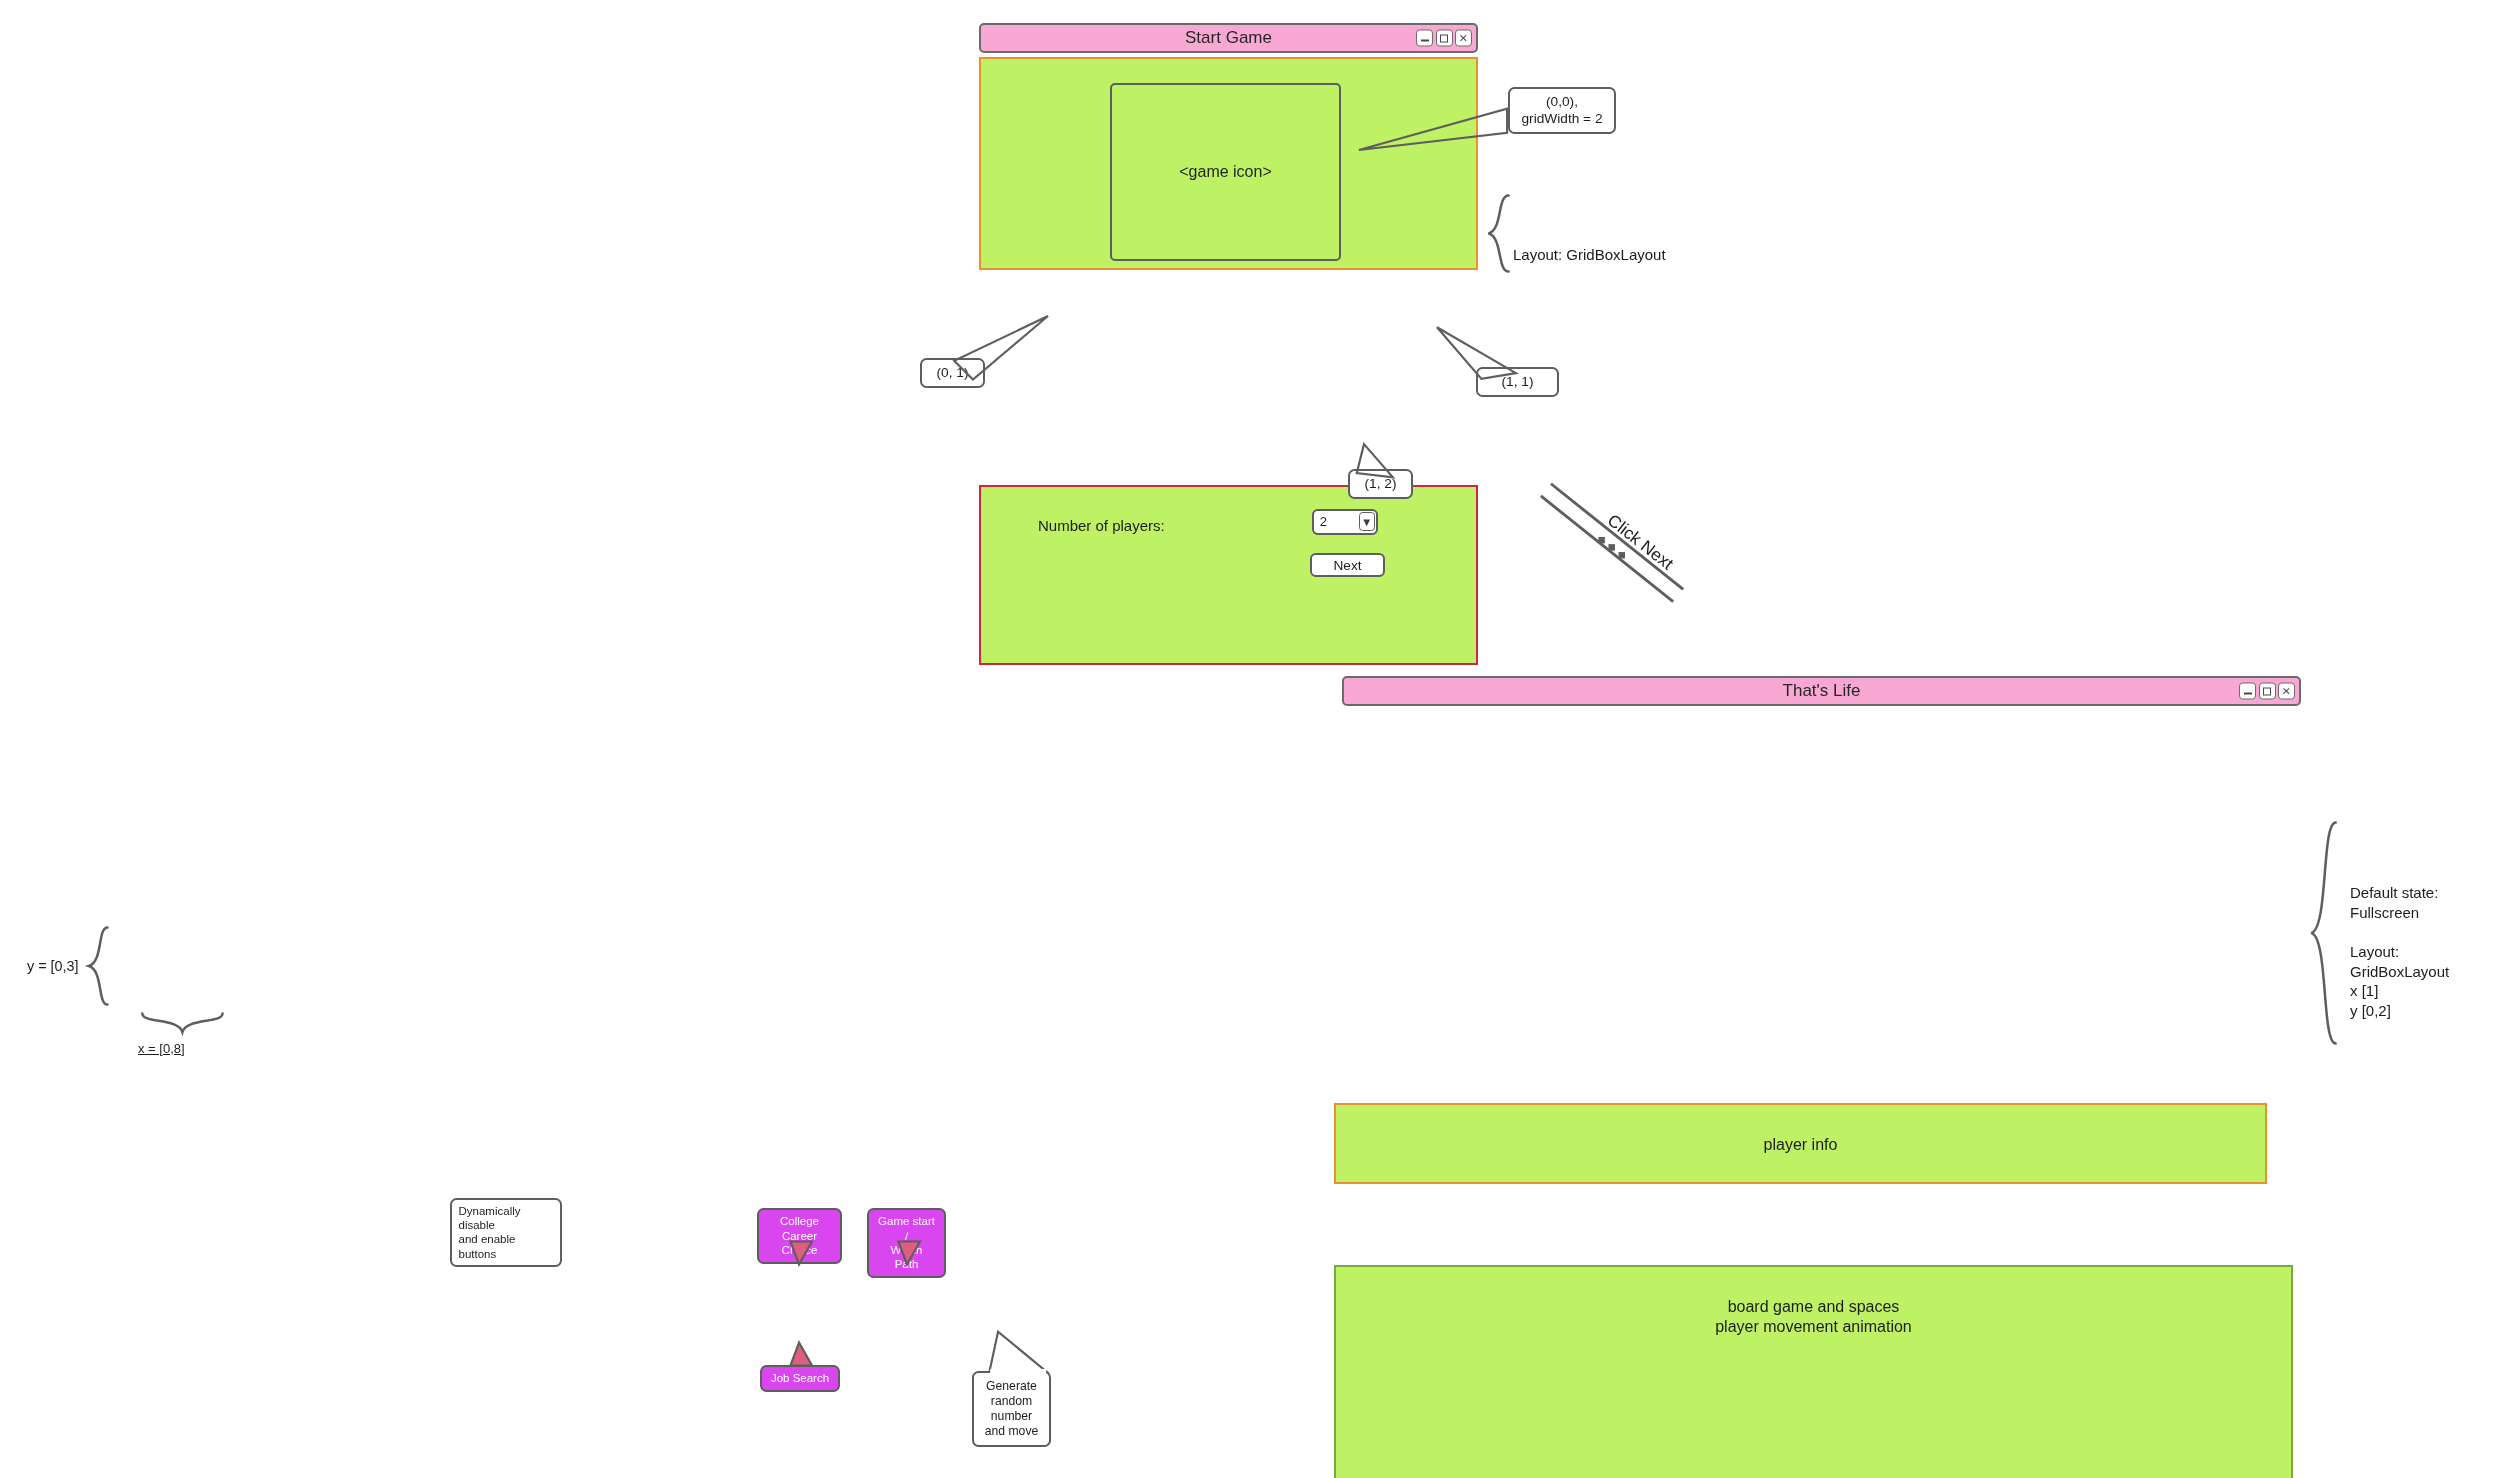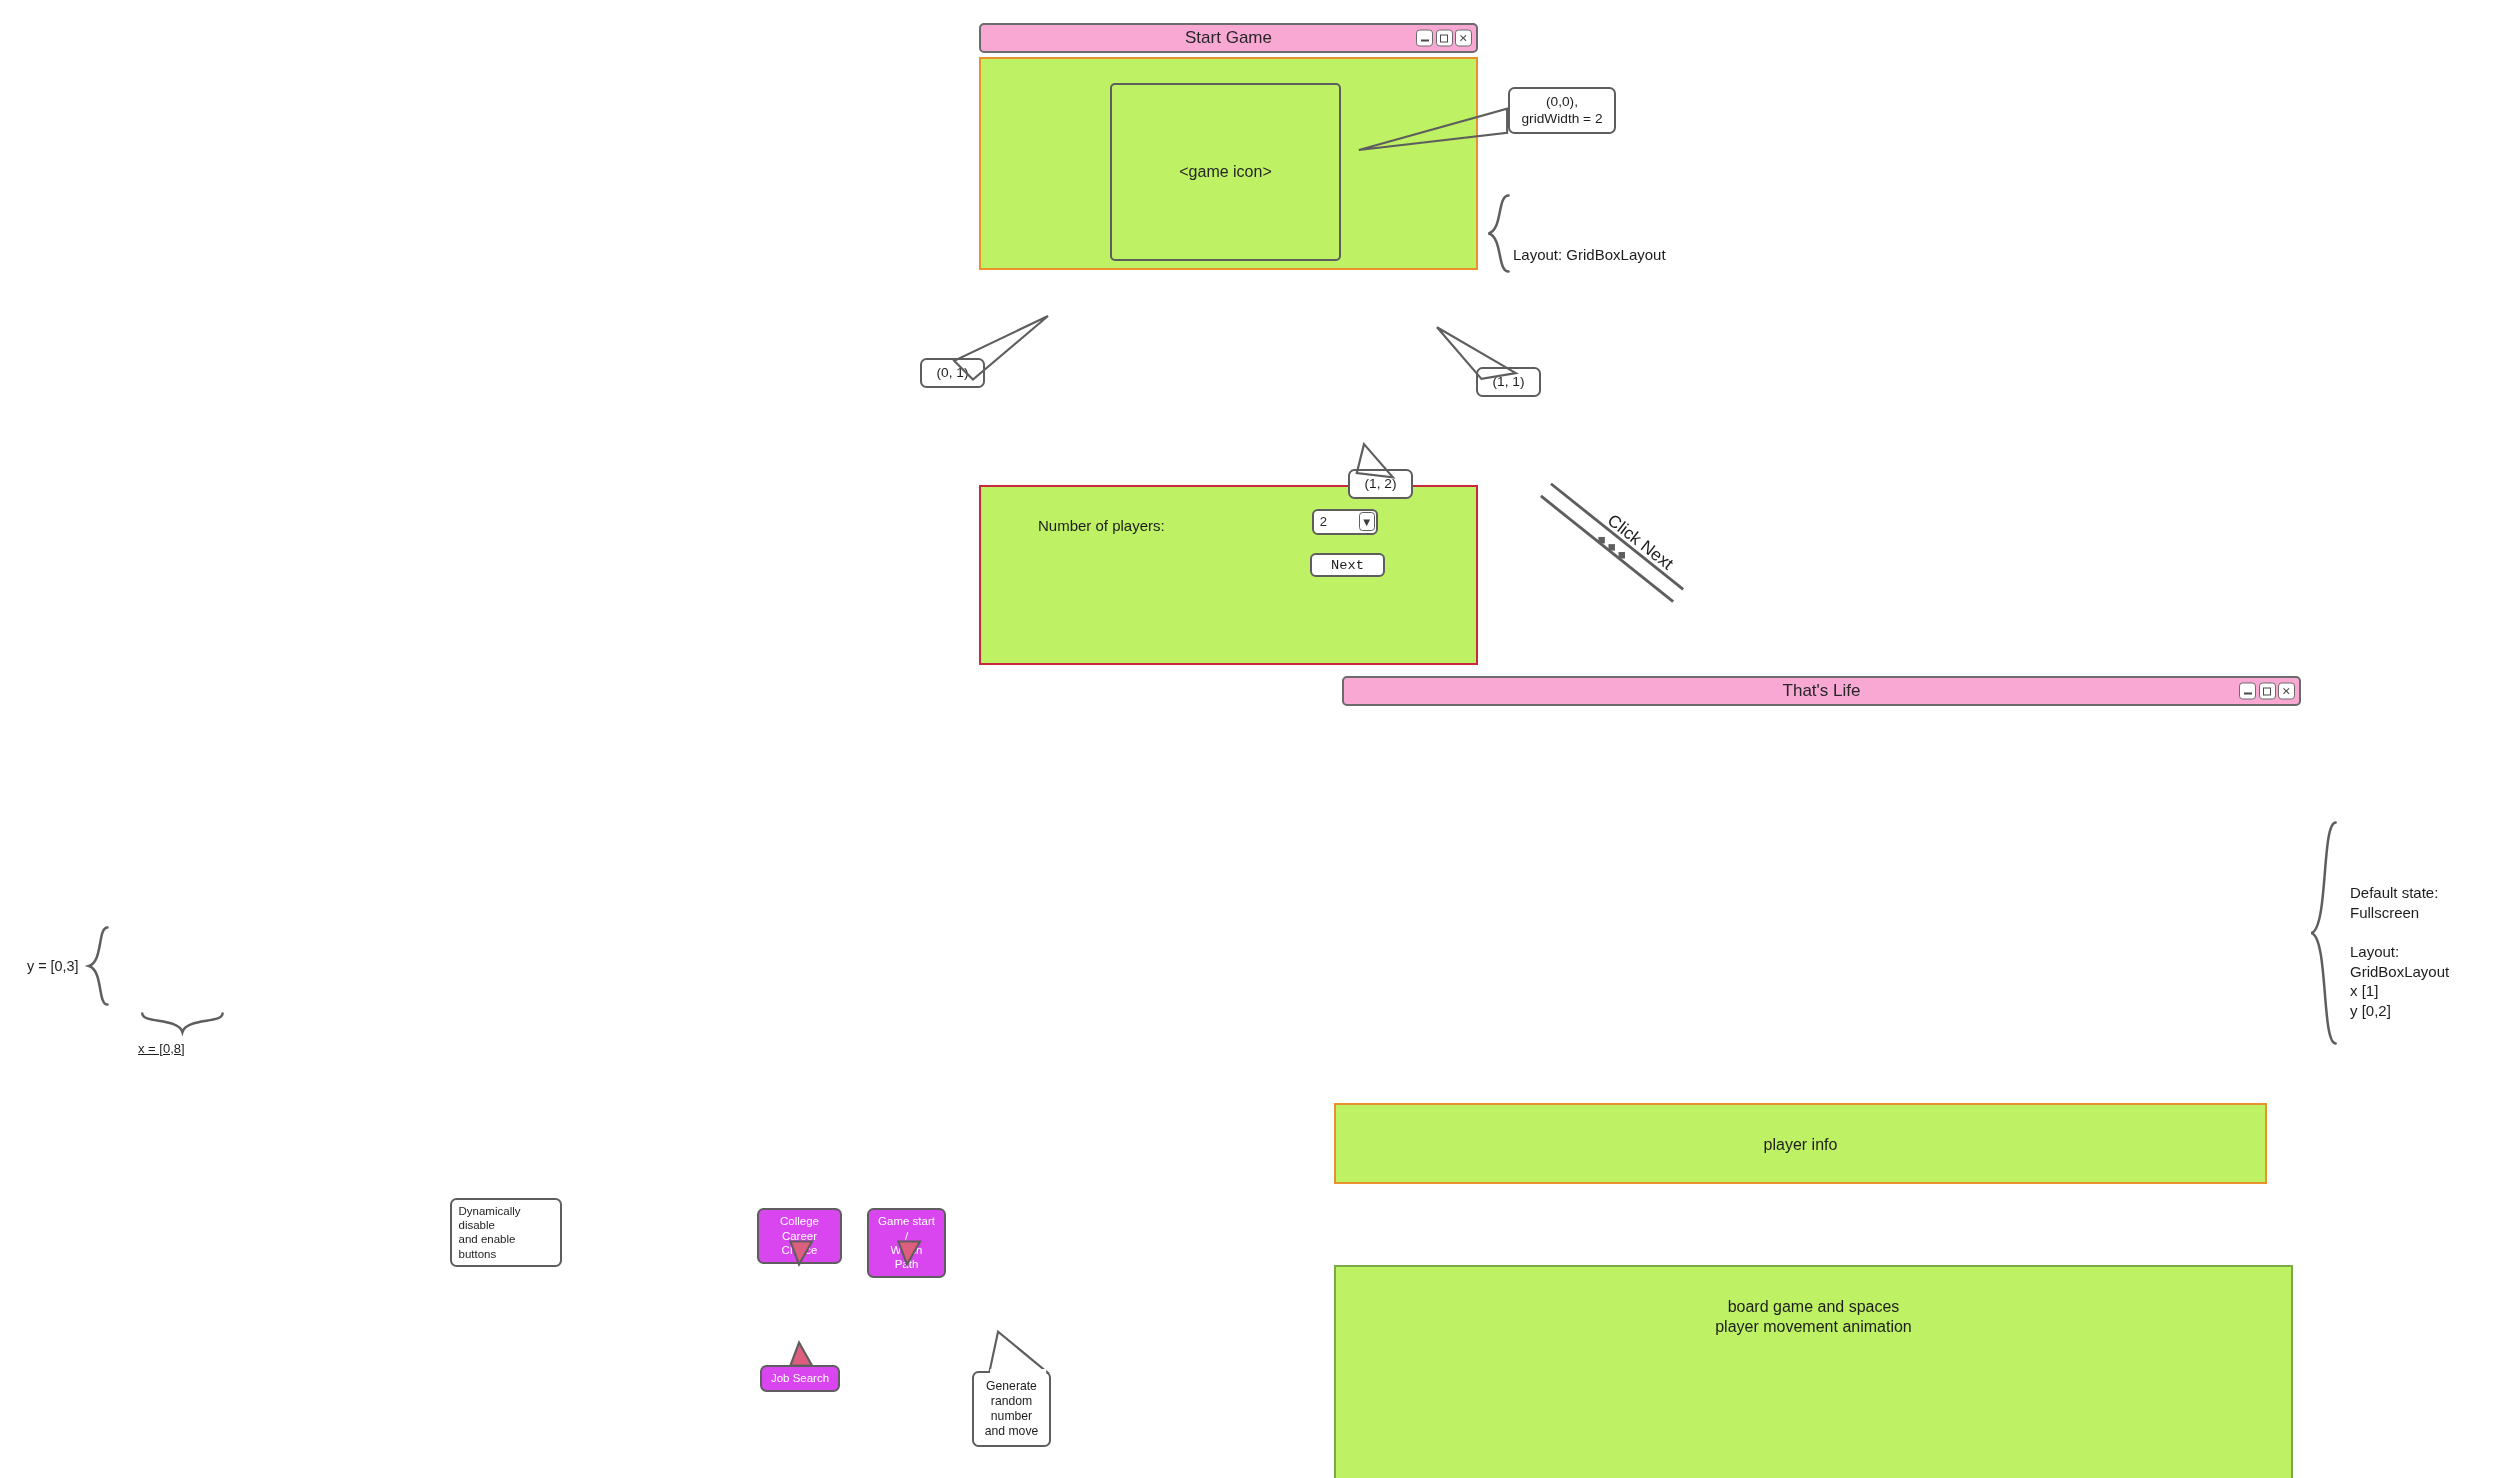--- a/index.html
+++ b/index.html
@@ -101,35 +101,35 @@
 <div class="panel" style="left:979px; top:272px; width:499px; height:180px; border-color:#c9283e;">
   <div class="plain-text" style="left:57px; top:29px; font-size:15px;">Number of players:</div>
 
   <div class="spin" style="position:absolute; left:331px; top:21.6px; width:66px; height:26px; border-radius:5.7px;">
     <div class="sv" style="justify-content:flex-start; padding-left:5.7px; font-size:13px;">2</div>
     <div class="sa" style="width:18.7px; border-left:none; align-items:center; justify-content:center;">
       <i style="flex:none; font-size:11.5px; border:1.8px solid #5e5e5e; border-radius:3.6px; width:16px; height:18.7px; color:#3d3d3d;">▼</i>
     </div>
   </div>
 
-  <div class="btn" style="position:absolute; left:329px; top:66px; width:75px; height:24.4px; border-radius:5.7px; font-size:13.7px;font-family:Liberation Mono, monospace;">Next</div>
+  <div class="btn" style="position:absolute; left:329px; top:66px; width:75px; height:24.4px; border-radius:5.7px; font-size:13.7px;">Next</div>
 </div>
 
 <div class="callout" style="left:1508px; top:87px; width:108px;">(0,0),
 gridWidth = 2</div>
 <svg class="abs" style="left:1358px; top:93px;" width="155" height="57" viewBox="0 0 215 80">
   <polygon points="0,80 208,22 208,56" fill="none" stroke="#5e5e5e" stroke-width="3"></polygon>
 </svg>
 
 <div class="callout" style="left:920px; top:358px; width:65px;">(0, 1)</div>
 <svg class="abs" style="left:947px; top:316px;" width="101" height="65" viewBox="0 0 140 90">
   <polygon points="140,0 36,88 10,62" fill="none" stroke="#5e5e5e" stroke-width="3"></polygon>
 </svg>
 
-<div class="callout" style="left:1476px; top:367px; width:65px;">(1, 1)</div>
+<div class="callout" style="left:1476px; top:367px; width:83px;">(1, 1)</div>
 <svg class="abs" style="left:1437px; top:327px;" width="86" height="65" viewBox="0 0 120 90">
   <polygon points="0,0 110,64 62,72" fill="none" stroke="#5e5e5e" stroke-width="3"></polygon>
 </svg>
 
 <div class="callout" style="left:1348px; top:469px; width:65px;">(1, 2)</div>
 <svg class="abs" style="left:1351px; top:444px;" width="65" height="40" viewBox="0 0 90 55">
   <polygon points="18,0 58,46 8,40" fill="none" stroke="#5e5e5e" stroke-width="3"></polygon>
 </svg>
 
 <svg class="brace" style="left:1484px; top:194px;" width="29" height="79" viewBox="0 0 40 110">

